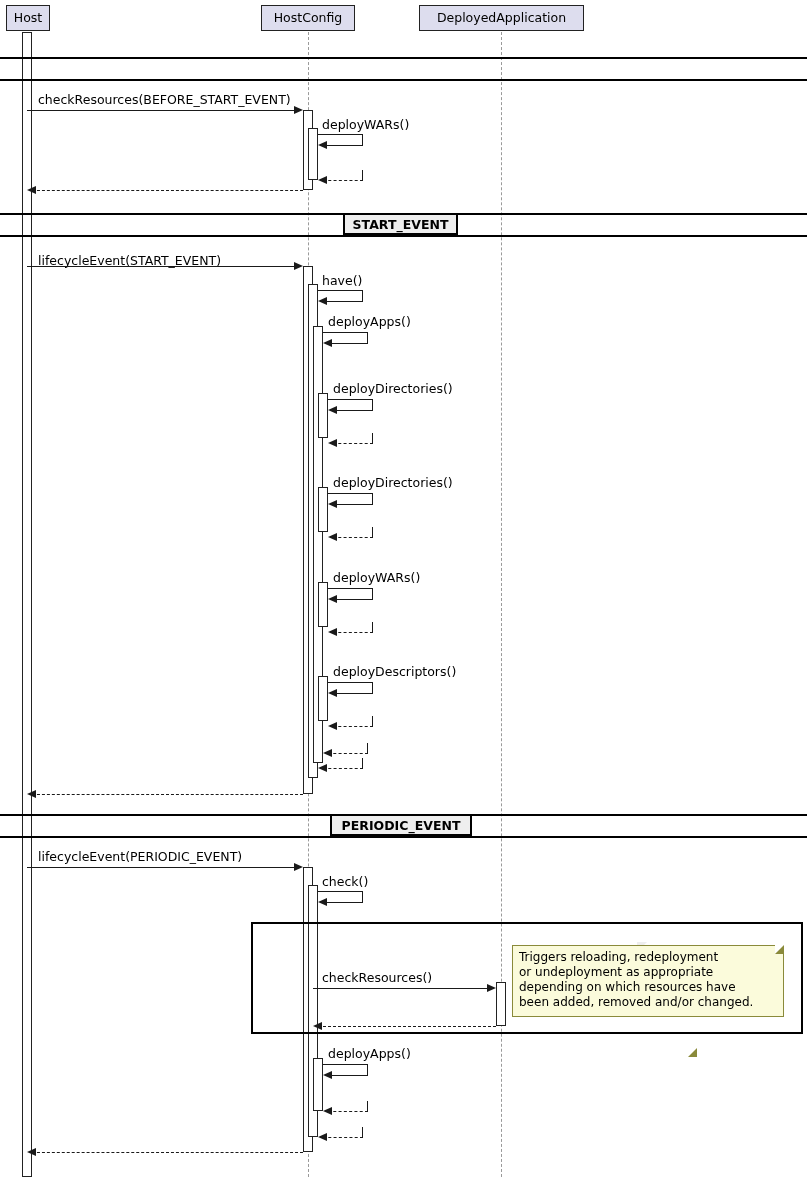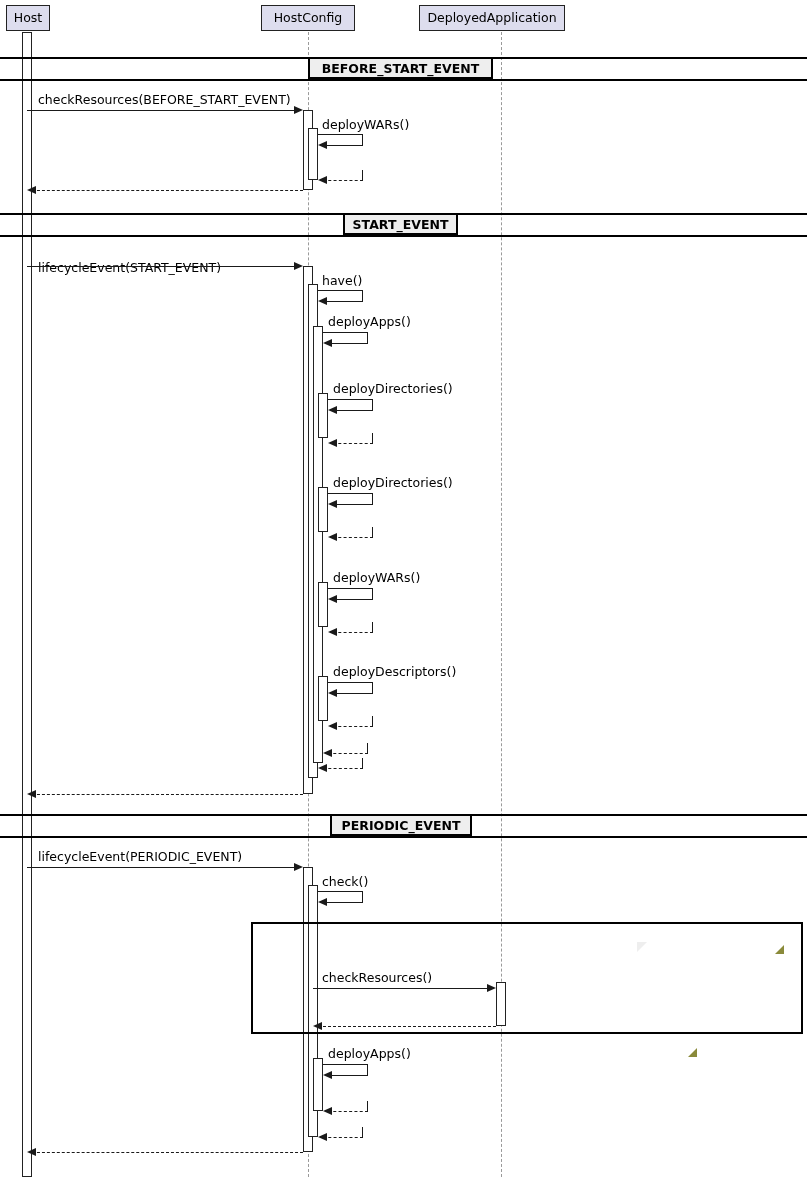--- a/index.html
+++ b/index.html
@@ -152,31 +152,28 @@
   <div class="lifeline" style="left:27px; top:32px; height:1145px;"></div>
   <div class="lifeline" style="left:308px; top:32px; height:1145px;"></div>
   <div class="lifeline" style="left:501px; top:32px; height:1145px;"></div>
 
   <div class="participant" style="left:6px; top:5px; width:44px;">
     <span>Host</span>
   </div>
   <div class="participant" style="left:261px; top:5px; width:94px;">
     <span>HostConfig</span>
   </div>
-  <div class="participant" style="left:419px; top:5px; width:146px;">
+  <div class="participant" style="left:419px; top:5px; width:165px;">
     <span>DeployedApplication</span>
   </div>
 
   <div class="activation" style="left:22px; top:32px; height:1145px;"></div>
 
   <div class="divider-line" style="top:57px;"></div>
   <div class="divider-line" style="top:79px;"></div>
-  <div class="divider-box" style="left:308px; top:57px; width:185px;">
-    <span>BEFORE_START_EVENT</span>
-  </div>
 
   <div class="msg-label" style="left:38px; top:94px;">checkResources(BEFORE_START_EVENT)</div>
   <div class="msg-line" style="left:27px; top:110px; width:272px;"></div>
   <div class="arrow-r" style="left:294px; top:106px;"></div>
 
   <div class="activation" style="left:303px; top:110px; height:80px;"></div>
 
   <div class="msg-label" style="left:322px; top:119px;">deployWARs()</div>
   <div class="msg-line" style="left:313px; top:134px; width:50px;"></div>
   <div class="msg-vert" style="left:362px; top:134px; height:11px;"></div>
@@ -190,21 +187,21 @@
 
   <div class="msg-line dashed" style="left:32px; top:190px; width:271px;"></div>
   <div class="arrow-l" style="left:27px; top:186px;"></div>
 
   <div class="divider-line" style="top:213px;"></div>
   <div class="divider-line" style="top:235px;"></div>
   <div class="divider-box" style="left:343px; top:213px; width:115px;">
     <span>START_EVENT</span>
   </div>
 
-  <div class="msg-label" style="left:38px; top:262px;">lifecycleEvent(START_EVENT)</div>
+  <div class="msg-label" style="left:38px; top:255px;">lifecycleEvent(START_EVENT)</div>
   <div class="msg-line" style="left:27px; top:266px; width:272px;"></div>
   <div class="arrow-r" style="left:294px; top:262px;"></div>
 
   <div class="activation" style="left:303px; top:266px; height:528px;"></div>
 
   <div class="msg-label" style="left:322px; top:275px;">have()</div>
   <div class="msg-line" style="left:313px; top:290px; width:50px;"></div>
   <div class="msg-vert" style="left:362px; top:290px; height:11px;"></div>
   <div class="msg-line" style="left:323px; top:301px; width:40px;"></div>
   <div class="arrow-l" style="left:318px; top:297px;"></div>
@@ -290,20 +287,24 @@
   <div class="group-box" style="left:251px; top:922px; width:552px; height:112px;"></div>
   <div class="group-header-corner" style="left:637px; top:942px;"></div>
 
   <div class="msg-label" style="left:322px; top:972px;">checkResources()</div>
   <div class="msg-line" style="left:313px; top:988px; width:179px;"></div>
   <div class="arrow-r" style="left:487px; top:984px;"></div>
   <div class="activation" style="left:496px; top:982px; height:44px;"></div>
   <div class="msg-line dashed" style="left:318px; top:1026px; width:178px;"></div>
   <div class="arrow-l" style="left:313px; top:1022px;"></div>
 
+  <div class="note" style="left:512px; top:945px; width:272px; height:72px;">Triggers reloading, redeployment
+or undeployment as appropriate
+depending on which resources have
+been added, removed and/or changed.</div>
   <div class="note-fold" style="left:775px; top:945px;"></div>
 
   <div class="msg-label" style="left:328px; top:1048px;">deployApps()</div>
   <div class="msg-line" style="left:318px; top:1064px; width:50px;"></div>
   <div class="msg-vert" style="left:367px; top:1064px; height:11px;"></div>
   <div class="msg-line" style="left:328px; top:1075px; width:40px;"></div>
   <div class="arrow-l" style="left:323px; top:1071px;"></div>
   <div class="activation" style="left:313px; top:1058px; height:53px;"></div>
 
   <div class="note-fold" style="left:688px; top:1048px;"></div>

